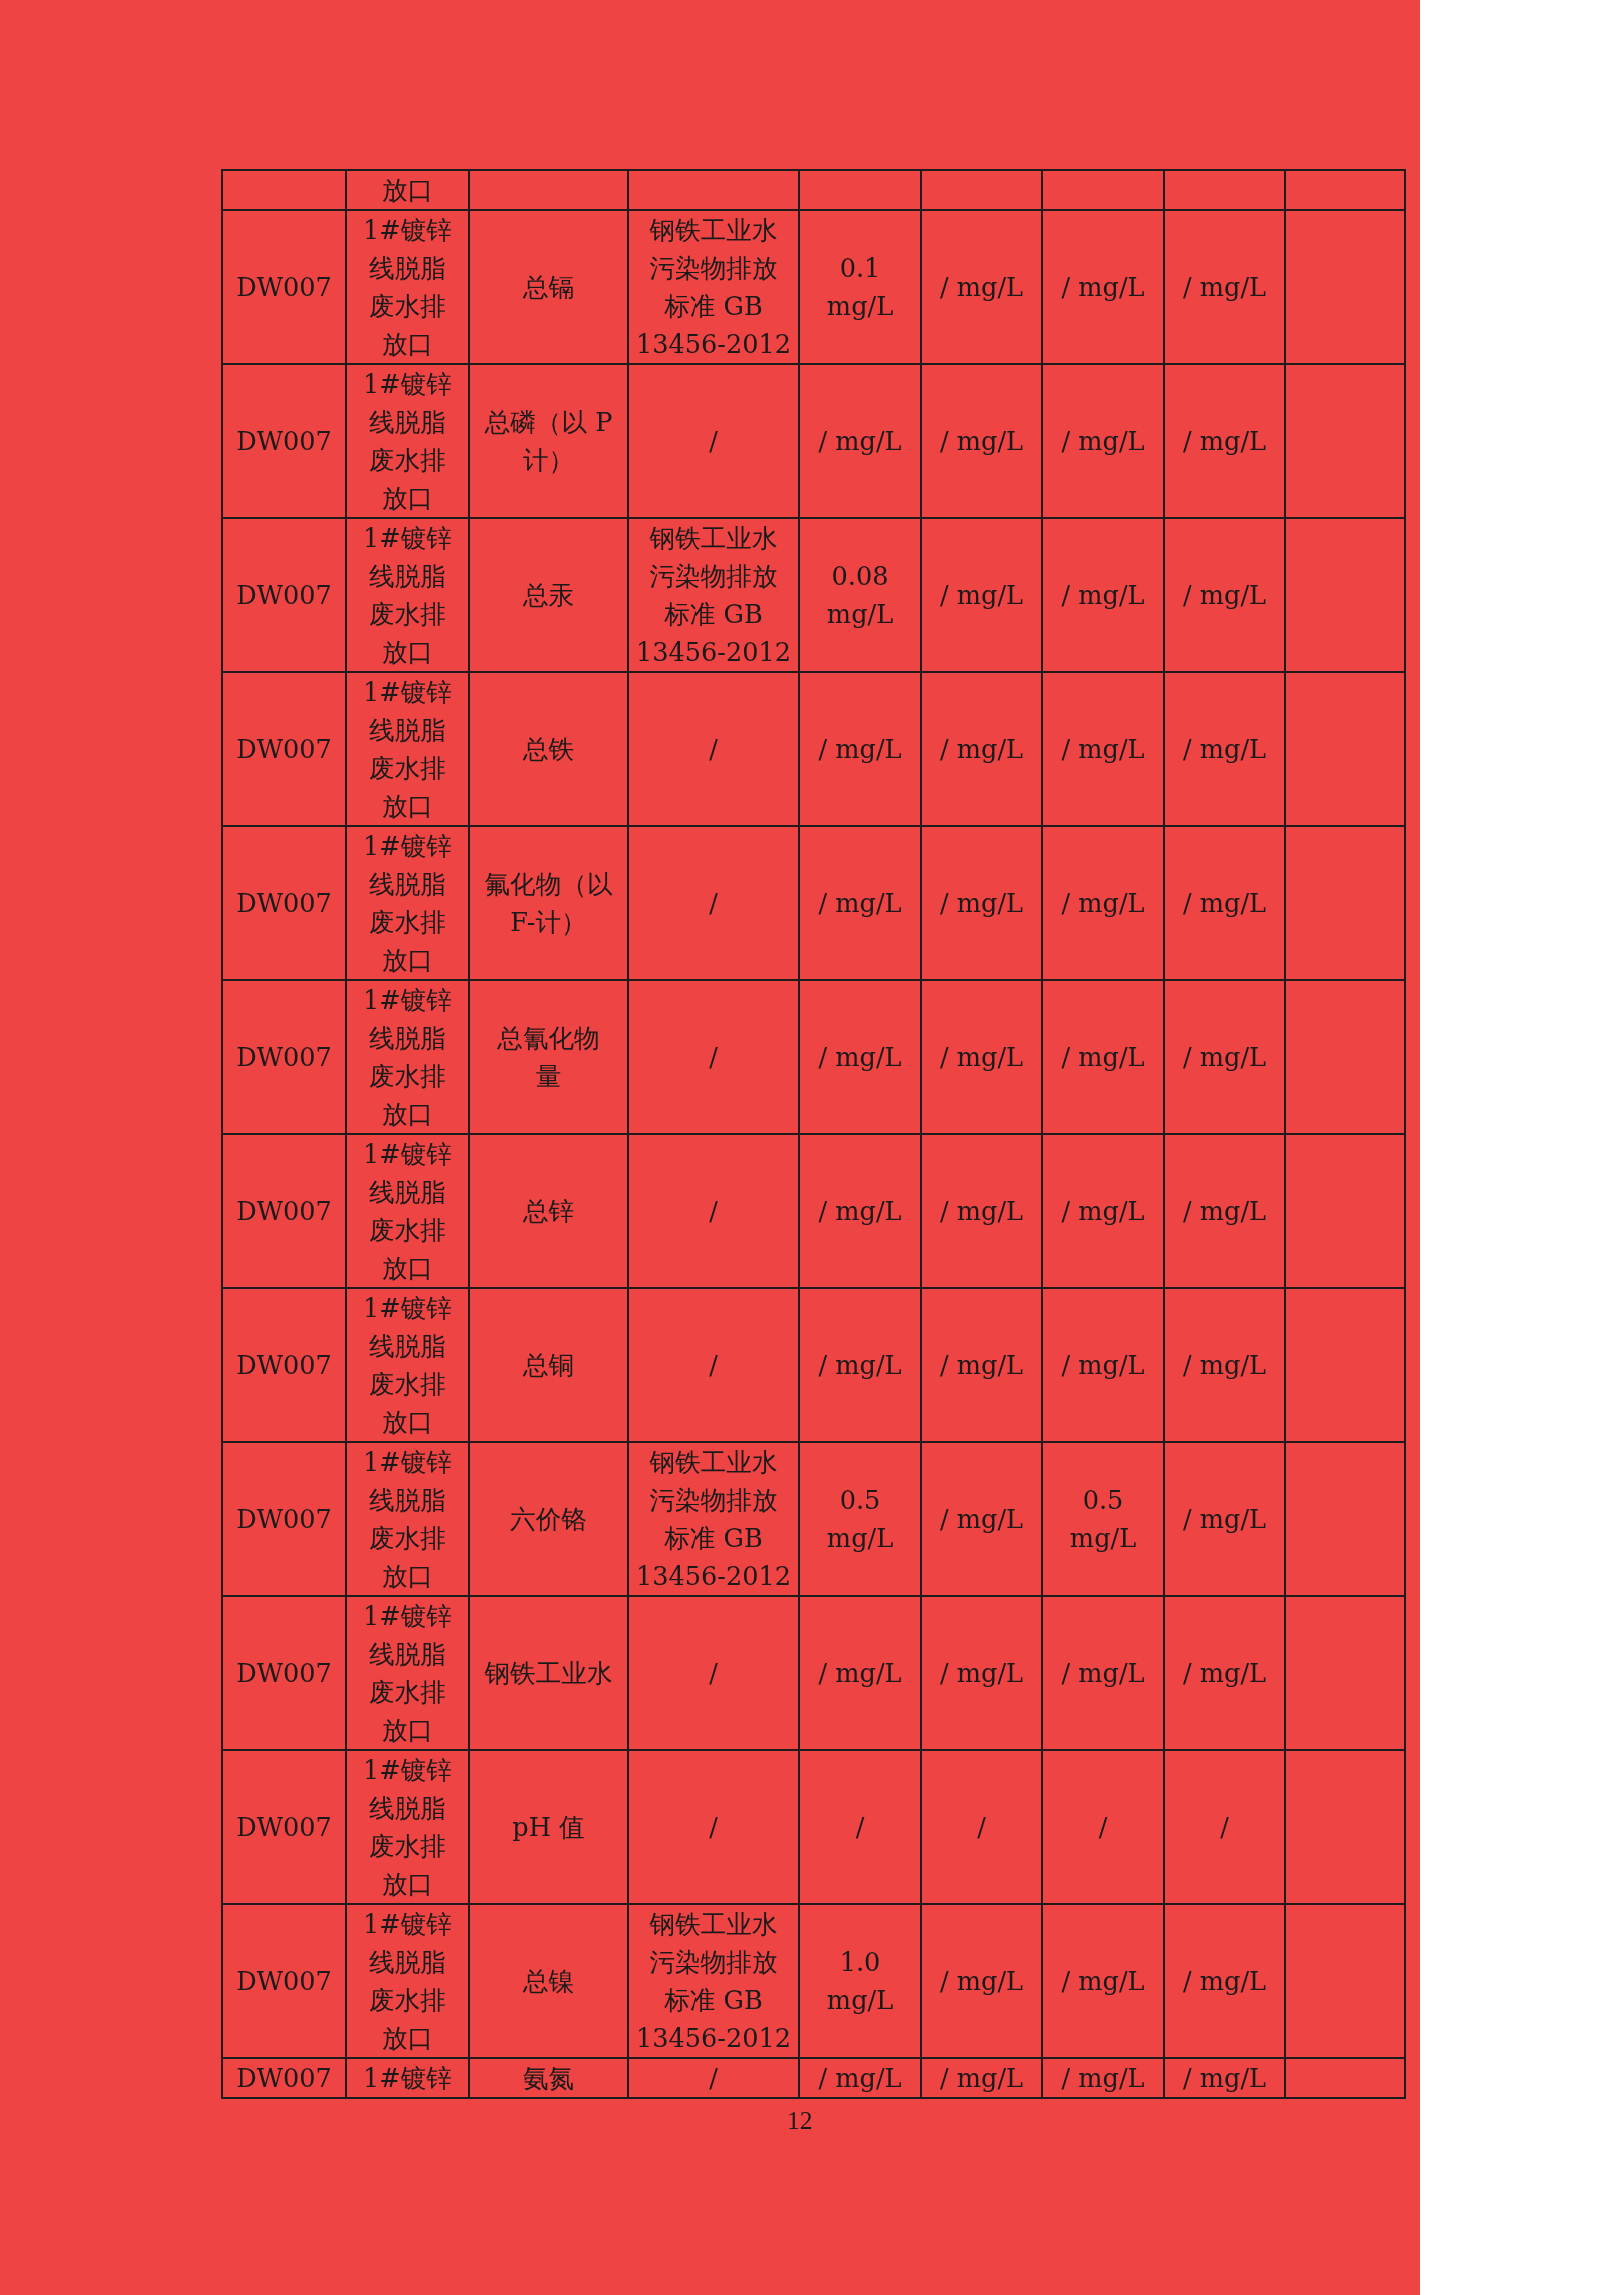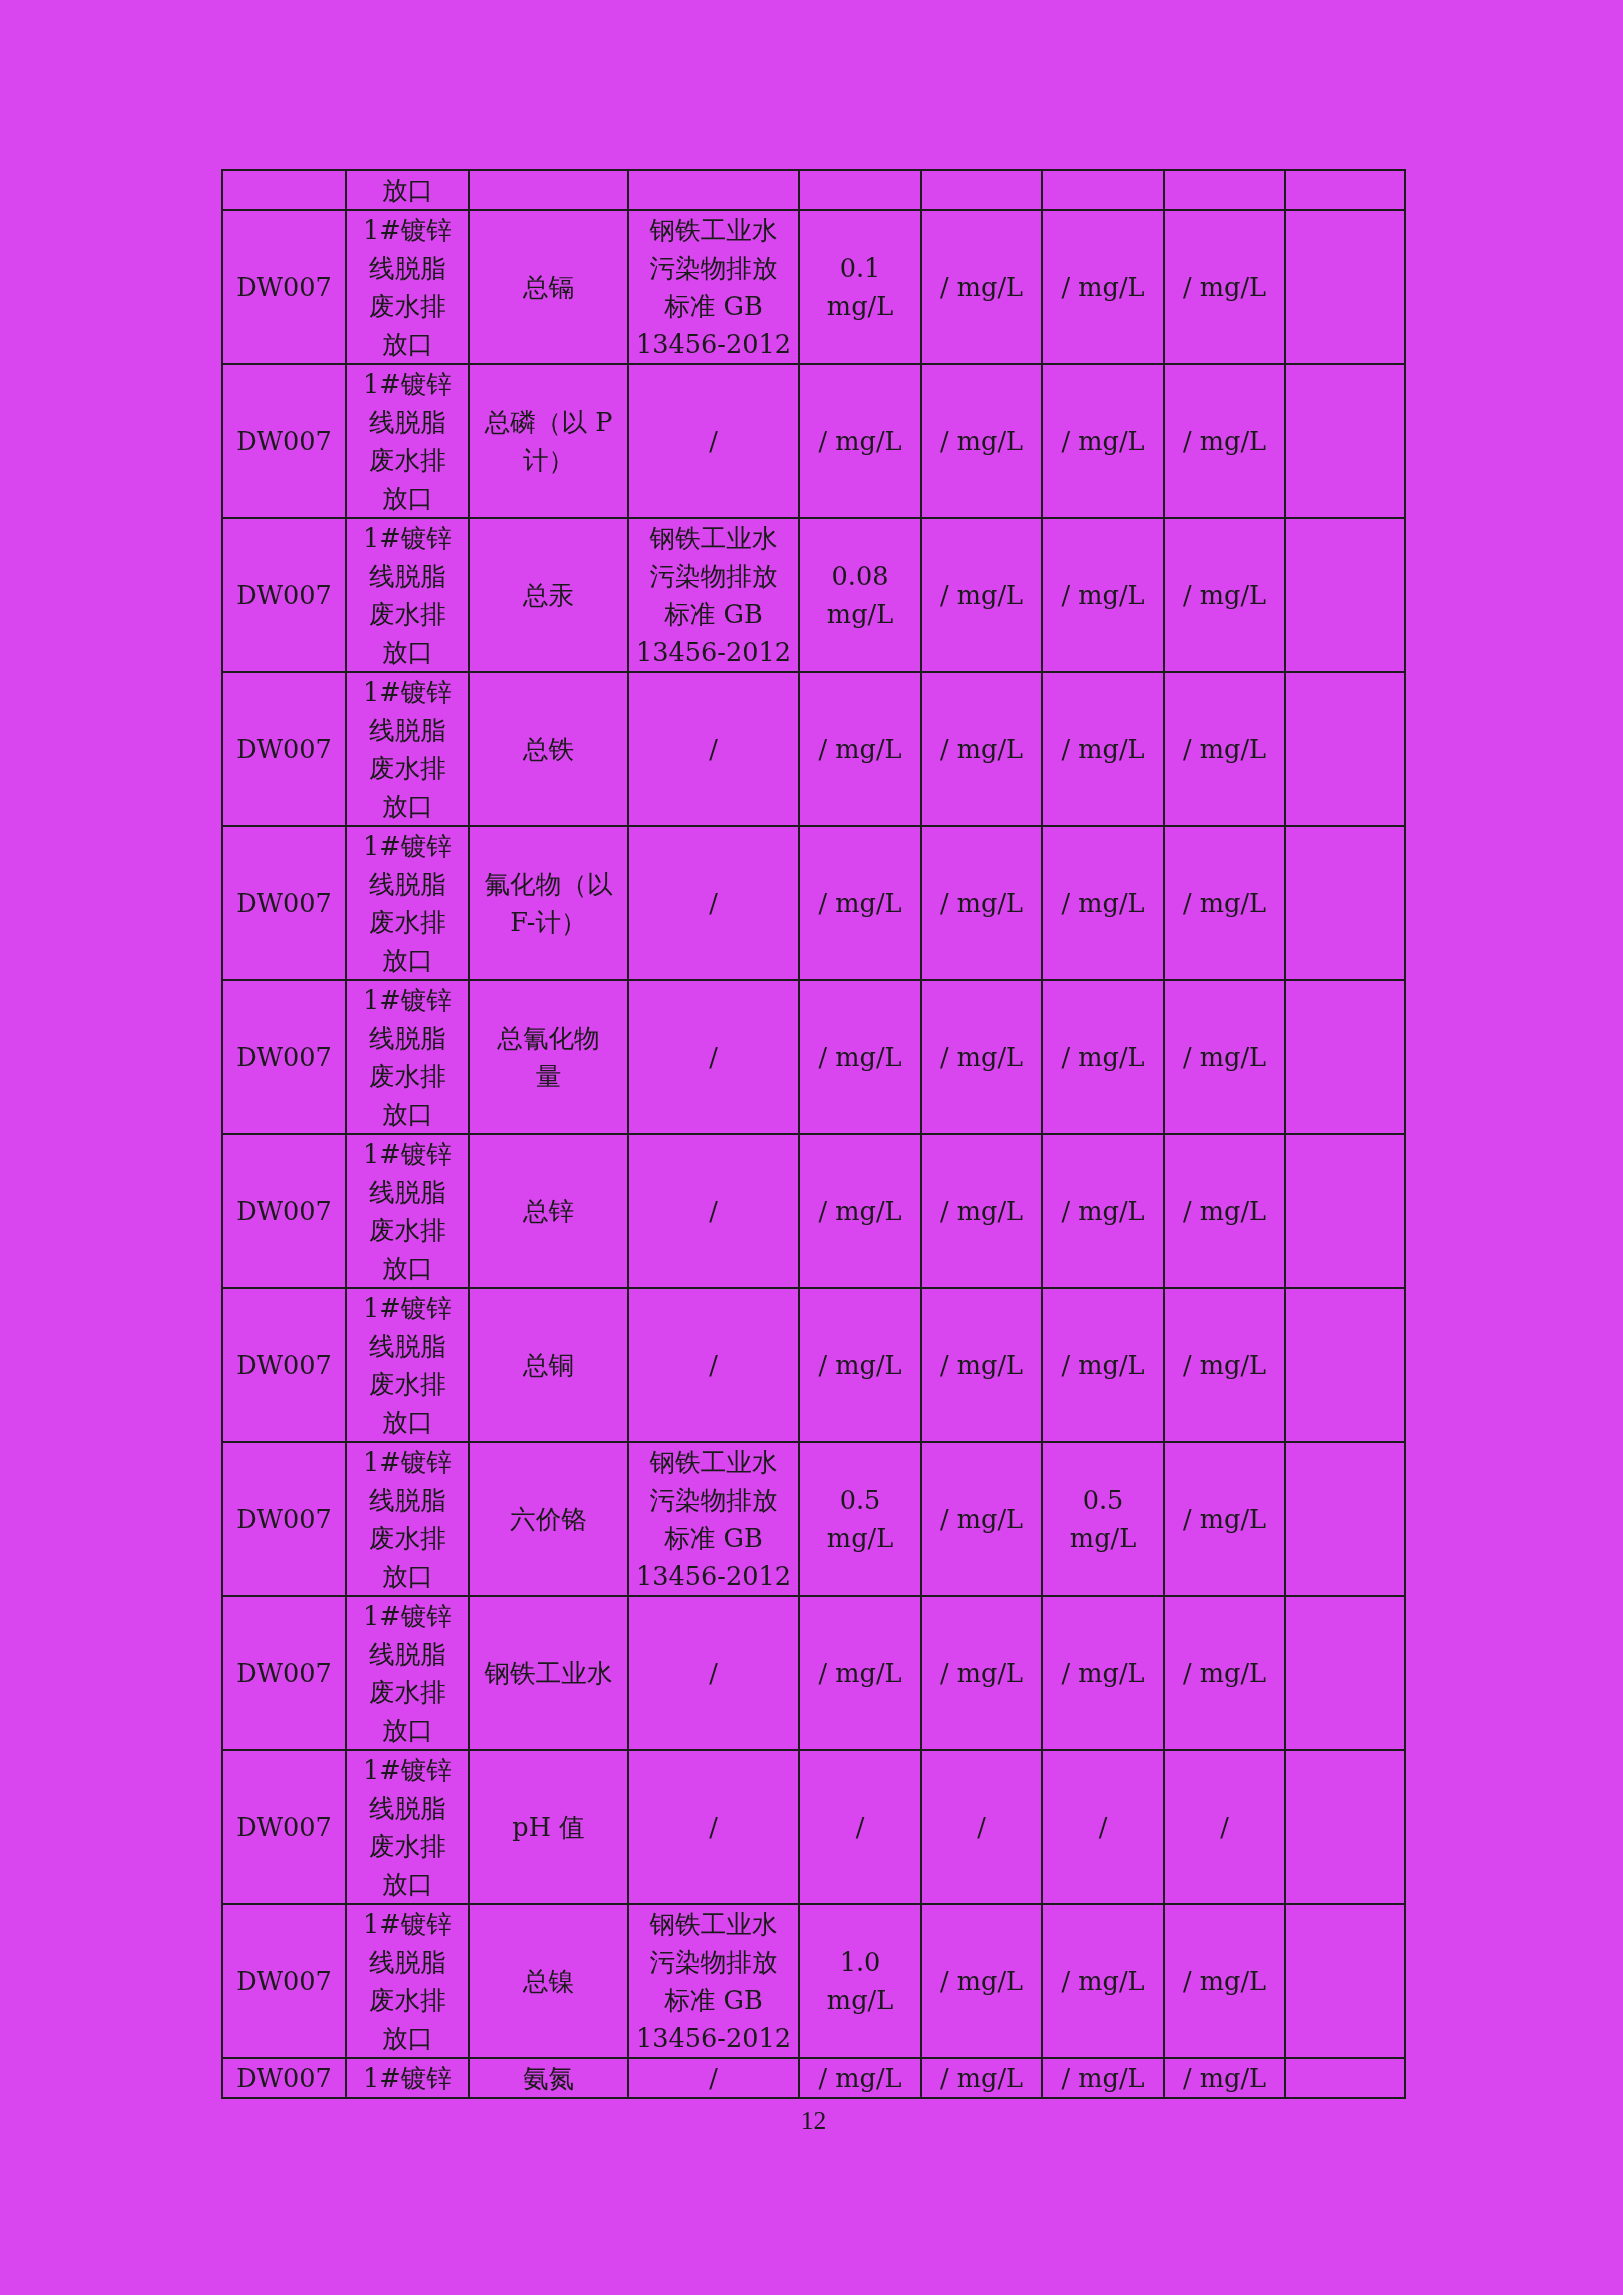--- a/index.html
+++ b/index.html
@@ -1,26 +1,26 @@
 <!DOCTYPE html>
 <html style="font-size:8.2px"><head>
 <meta charset="utf-8">
 <style>
   html, body { margin:0; padding:0; background:#ffffff; }
   body { width:1623px; height:2295px; position:relative; overflow:hidden;
          font-family:"DejaVu Serif","Liberation Serif",serif; color:#1a1a1a; }
-  #page { position:absolute; left:0; top:0; width:1623px; height:2295px; background:#d946ef; }
+  #page { position:absolute; left:0; top:0; width:1420px; height:2295px; background:#ef4444; }
   table.grid { position:absolute; left:221px; top:169px; border-collapse:collapse; table-layout:fixed; }
   table.grid td { border:2.6px solid #1c1c1c; padding:0; text-align:center; vertical-align:middle;
                   font-size:25.6px; line-height:38px; overflow:hidden; }
   table.grid tr.r-top td { height:35px; }
   table.grid tr.r-full td { height:149px; }
   table.grid tr.r-last td { height:36px; }
   .cell-text { white-space:pre-line; display:block; }
-  #page-number { position:absolute; left:787px; top:2106px; width:53px; text-align:center;
+  #page-number { position:absolute; left:787px; top:2106px; width:53px; 
                  font-size:25.6px; font-family:"Liberation Serif",serif; }
 </style>
 </head>
 <body>
 
 <div id="page">
   <table class="grid" id="grid">
     <colgroup id="cols">
         <col style="width: 124px;">
         <col style="width: 123px;">

